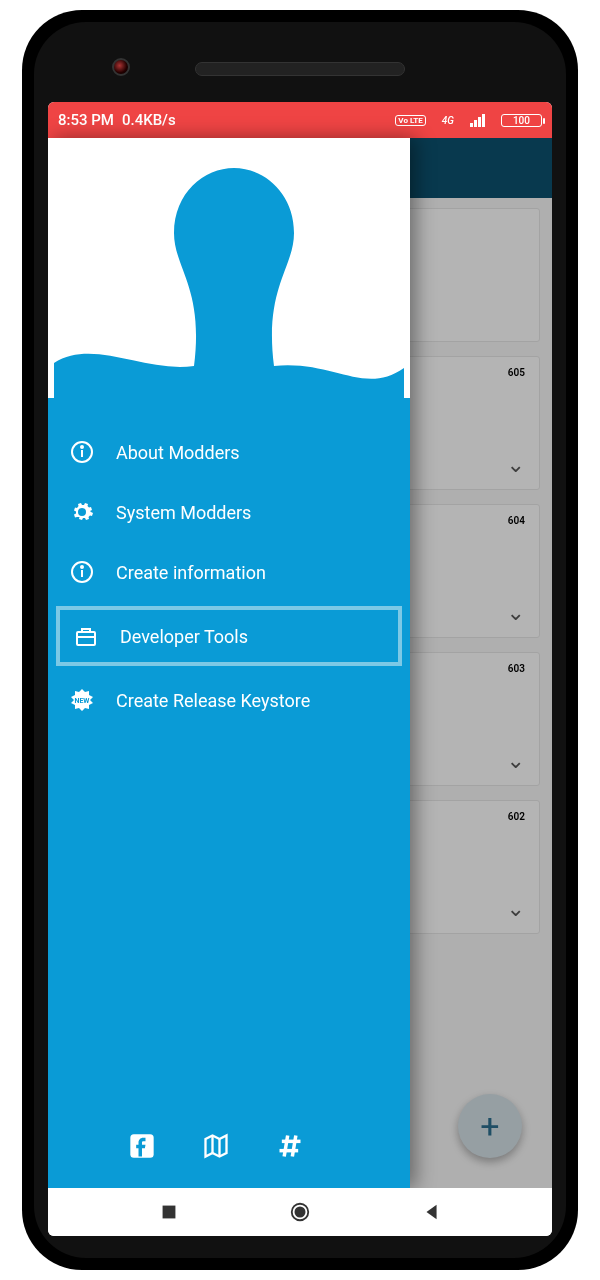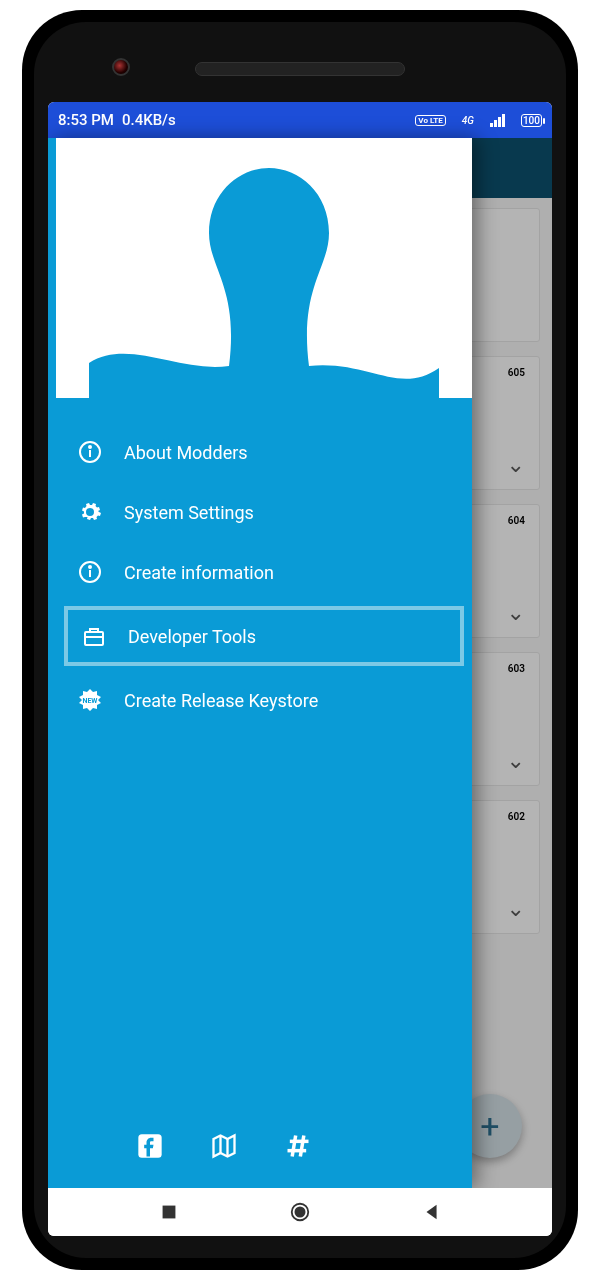--- a/index.html
+++ b/index.html
@@ -24,27 +24,27 @@
   width: 210px; height: 14px; background: #222; border-radius: 8px;
   border: 1px solid #333;
 }
 .screen {
   position: absolute; left: 14px; top: 80px; right: 14px; bottom: 22px;
   background: #fff; border-radius: 6px; overflow: hidden;
 }
 
 
 .statusbar {
-  height: 36px; background: #1d4ed8; color: #fff; display: flex;
+  height: 36px; background: #ef4444; color: #fff; display: flex;
   align-items: center; padding: 0 10px; font-size: 15px; font-weight: 500;
 }
 .statusbar .left { flex: 1; display: flex; gap: 8px; }
 .statusbar .right { display: flex; align-items: center; gap: 16px; }
 .status-ico { font-size: 10px; font-style: italic; }
-.batt { border: 1.5px solid #fff; border-radius: 3px; padding: 0 1px; font-size: 10px; position: relative; }
+.batt { border: 1.5px solid #fff; border-radius: 3px; padding: 0 11px; font-size: 10px; position: relative; }
 .batt::after { content:''; position:absolute; right:-4px; top:3px; width:2px; height:6px; background:#fff; border-radius:1px; }
 .volte { border: 1.5px solid #fff; border-radius: 3px; padding: 0 2px; font-size: 8px; font-weight:700; }
 .sigbars { display:flex; align-items:flex-end; gap:1px; height:14px; }
 .sigbars span { width:3px; background:#fff; }
 .sigbars span:nth-child(1){height:4px} .sigbars span:nth-child(2){height:7px}
 .sigbars span:nth-child(3){height:10px} .sigbars span:nth-child(4){height:13px}
 
 
 .bg {
   position: absolute; inset: 0; top: 36px; bottom: 48px;
@@ -61,23 +61,23 @@
 .card .chev { position: absolute; right: 14px; bottom: 12px; color: #555; font-size: 22px; }
 .fab {
   position: absolute; right: 30px; bottom: 30px; width: 64px; height: 64px;
   border-radius: 50%; background: #d1dde3; color: #2b6c8c; font-size: 34px;
   display: flex; align-items: center; justify-content: center;
   box-shadow: 0 4px 8px rgba(0,0,0,.3);
 }
 
 
 .drawer {
-  position: absolute; left: 0; top: 36px; bottom: 48px; width: 424px;
+  position: absolute; left: 0; top: 36px; bottom: 48px; width: 362px;
   background: #0a9bd6; color: #fff; box-shadow: 6px 0 18px rgba(0,0,0,.4);
-  display: flex; flex-direction: column; padding-left: 8px;
+  display: flex; flex-direction: column;
 }
 .drawer-header {
   height: 260px; background: #fff; position: relative; overflow: hidden;
 }
 .avatar-blob {
   position: absolute; inset: 0;
 }
 .avatar-blob svg { width: 100%; height: 100%; }
 .menu { padding: 24px 0; flex: 1; }
 .menu-item {
@@ -179,21 +179,21 @@
             <span>About Modders</span>
           </div>
 
 
           <div class="menu-item">
             <span class="mi-icon">
               <svg viewBox="0 0 24 24" fill="#fff">
                   <path d="M12 8a4 4 0 100 8 4 4 0 000-8zm9 4l2 1-1 3-2-.5-1.5 1.5.5 2-3 1-1-2h-2l-1 2-3-1 .5-2L7 17l-2 .5-1-3 2-1v-2l-2-1 1-3 2 .5L8.5 6 8 4l3-1 1 2h2l1-2 3 1-.5 2L19 7.5l2-.5 1 3-2 1z"></path>
                 </svg>
             </span>
-            <span>System Settings</span>
+            <span>System Modders</span>
           </div>
 
           <div class="menu-item">
             <span class="mi-icon">
               <svg viewBox="0 0 24 24" fill="none" stroke="#fff" stroke-width="2">
                   <circle cx="12" cy="12" r="10"></circle>
                   <line x1="12" y1="10" x2="12" y2="17"></line>
                   <circle cx="12" cy="7" r="1" fill="#fff"></circle>
                 </svg>
             </span>

